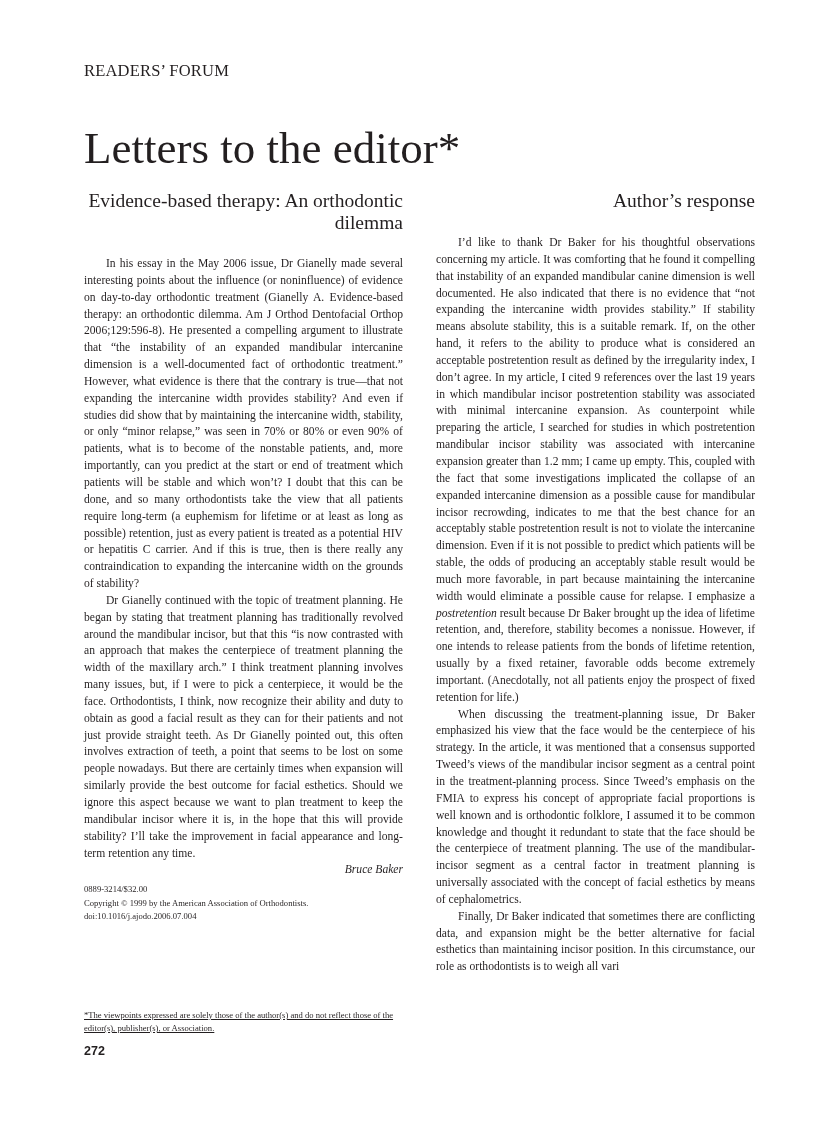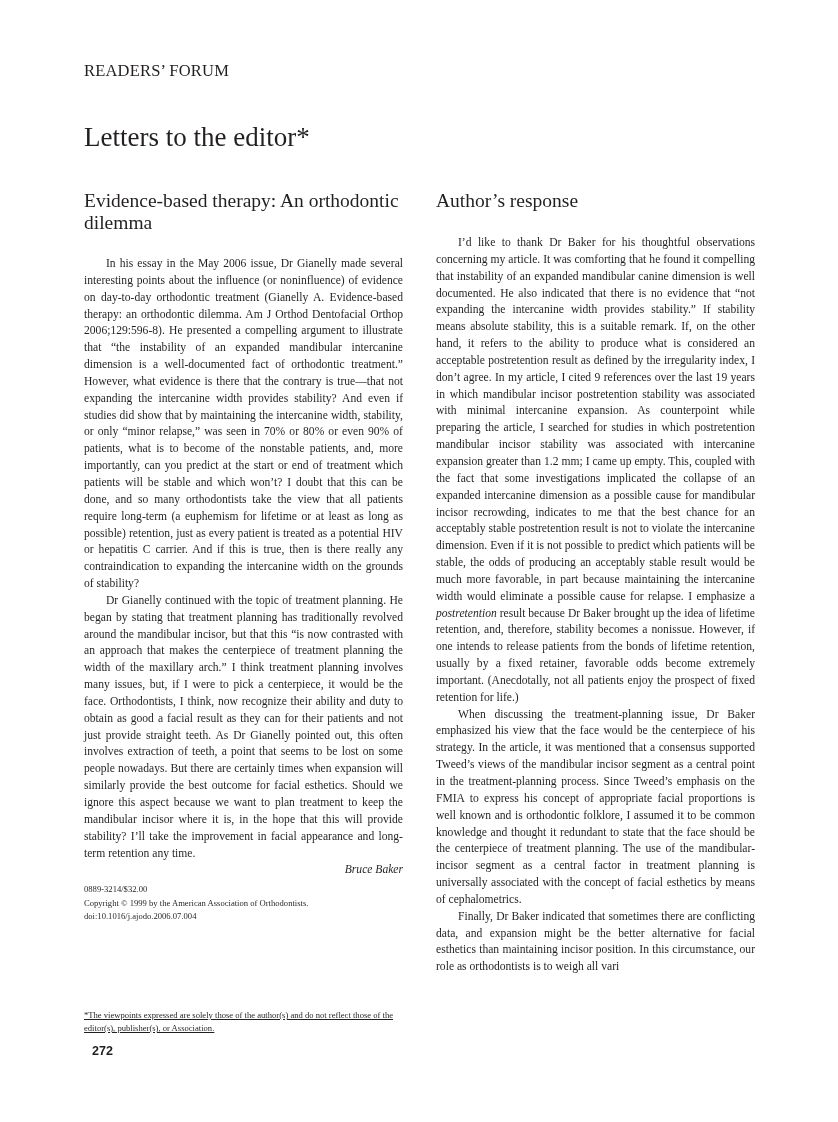--- a/index.html
+++ b/index.html
@@ -1,30 +1,30 @@
 <!DOCTYPE html>
 <html><head>
   <meta charset="utf-8">
   <style>
     html, body { margin: 0; padding: 0; background: #ffffff; }
     body { width: 838px; height: 1122px; position: relative; overflow: hidden;
            font-family: "Liberation Serif", "DejaVu Serif", serif; color: #231f20; }
     .section-label { position: absolute; left: 84px; top: 61px; font-size: 16.5px; letter-spacing: 0.2px; }
-    .page-title { position: absolute; left: 84px; top: 122px; font-size: 27px; font-weight: normal; margin: 0; }
+    .page-title { position: absolute; left: 84px; top: 122px; font-size: 45px; font-weight: normal; margin: 0; }
     .col { position: absolute; width: 319px; font-size: 11.6px; line-height: 16.85px; text-align: justify; }
     .col-left { left: 84px; top: 190px; }
     .col-right { left: 436px; top: 190px; }
-    .col h2 { font-size: 19.5px; font-weight: normal; line-height: 22px; margin: 0 0 22px 0; text-align: left; }
+    .col h2 { font-size: 19.5px; font-weight: normal; line-height: 22px; margin: 0 0 22px 0; text-align: right; }
     .col-right h2 { margin-bottom: 23px; }
     .col p { margin: 0; text-indent: 22px; hyphens: manual; }
     .sig { text-align: right; font-style: italic; text-indent: 0 !important; }
     .cite { font-size: 8.6px; line-height: 13.5px; margin-top: 4px; text-align: left; }
     .cite div { white-space: nowrap; }
     .footnote { position: absolute; left: 84px; top: 1009px; width: 330px; font-size: 8.6px; line-height: 13px; text-decoration: underline; }
-    .page-num { position: absolute; left: 92px; top: 1044px; font-family: "Liberation Sans", "DejaVu Sans", sans-serif; font-size: 12.5px; font-weight: bold; }
+    .page-num { position: absolute; left: 84px; top: 1044px; font-family: "Liberation Sans", "DejaVu Sans", sans-serif; font-size: 12.5px; font-weight: bold; }
     em { font-style: italic; }
   </style>
 </head>
 <body>
 
 <div class="section-label">READERS’ FORUM</div>
 <h1 class="page-title">Letters to the editor*</h1>
 
 <div class="col col-left">
   <h2>Evidence-based therapy: An orthodontic dilemma</h2>

